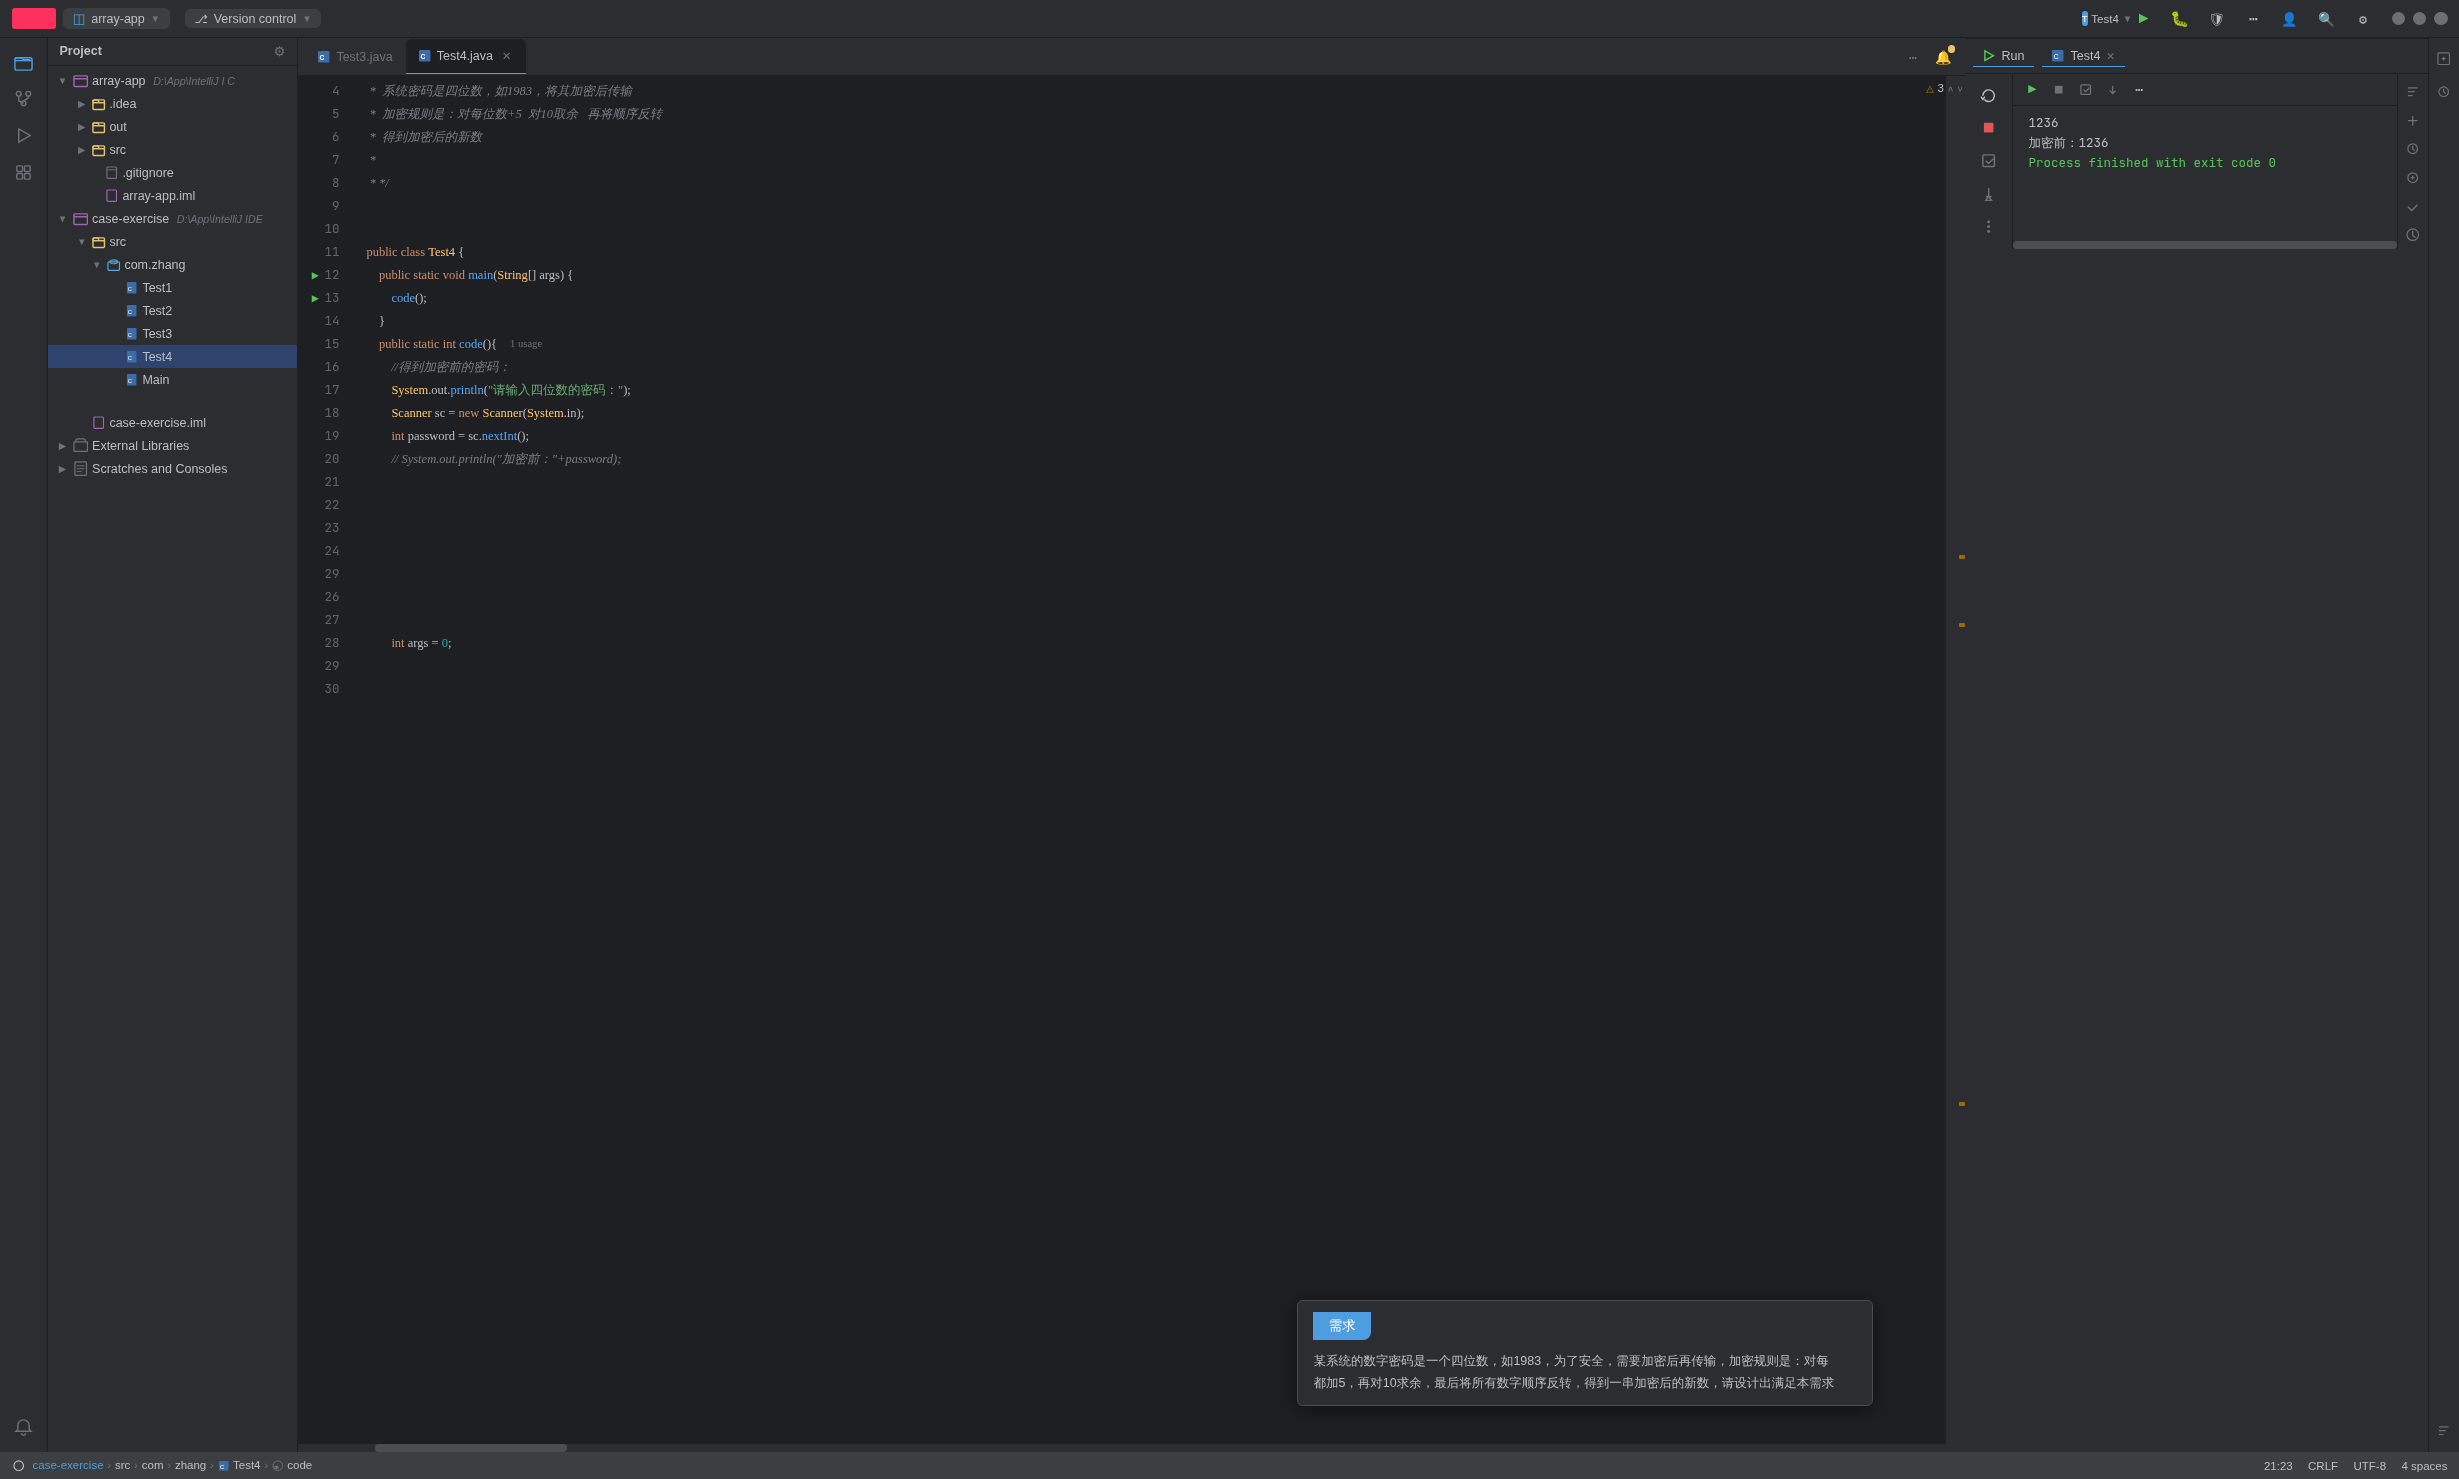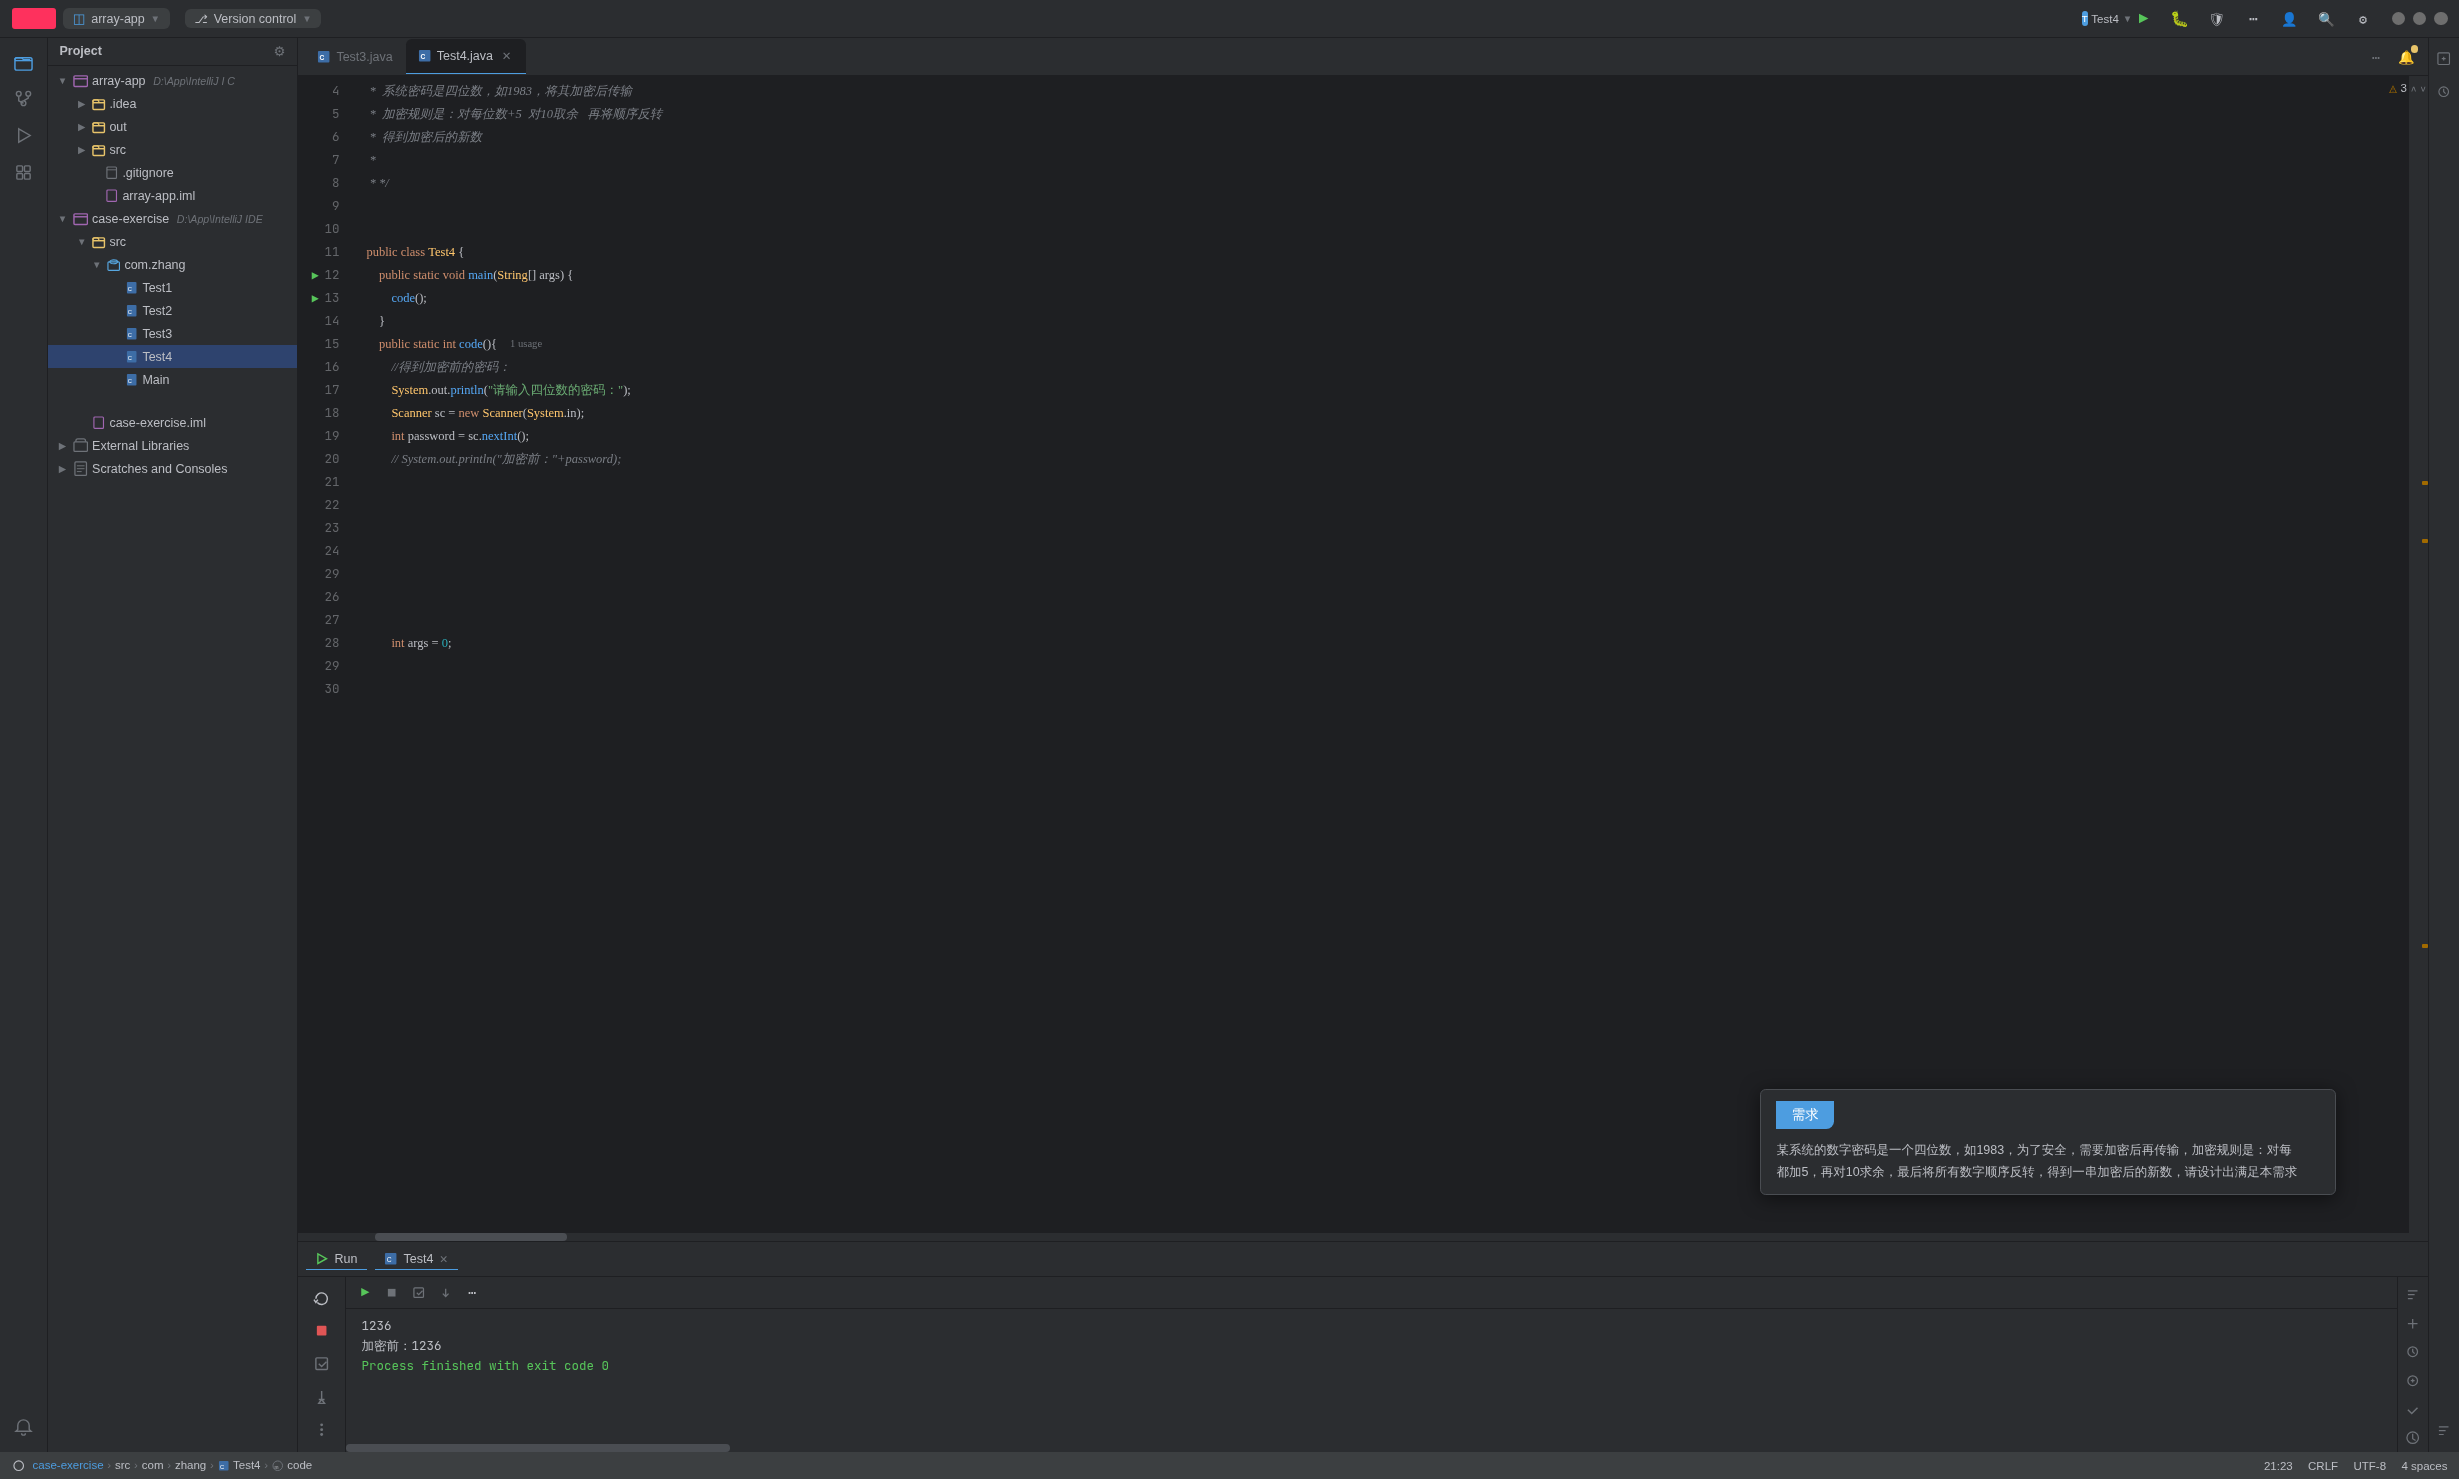--- a/index.html
+++ b/index.html
@@ -677,21 +677,21 @@
         <span class="chevron">▶</span>
         <svg width="15.4" height="15.4" viewBox="0 0 16 16">
             <rect x="2" y="1" width="12" height="14" rx="1" fill="none" stroke="#6e7278" stroke-width="1.3"></rect>
             <path d="M4 5h8M4 8h8M4 11h5" stroke="#6e7278" stroke-width="1"></path>
           </svg>
         <span class="folder-label">Scratches and Consoles</span>
       </div>
     </div>
   </div>
 
-  <div style="flex:1; display:flex; flex-direction:column; overflow:hidden;">
+  <div style="flex:1; display:flex; flex-direction:row; overflow:hidden;">
 
     <div class="editor-area">
 
       <div class="tab-bar">
         <div class="tab">
           <svg width="13.4" height="13.4" viewBox="0 0 14 14" style="font-size:13px">
               <rect x="1" y="1" width="12" height="12" rx="1" fill="#3d6da6"></rect>
               <text x="2.5" y="10" font-size="7" fill="white" font-family="sans-serif" font-weight="bold">C</text>
             </svg>
           <span>Test3.java</span>

